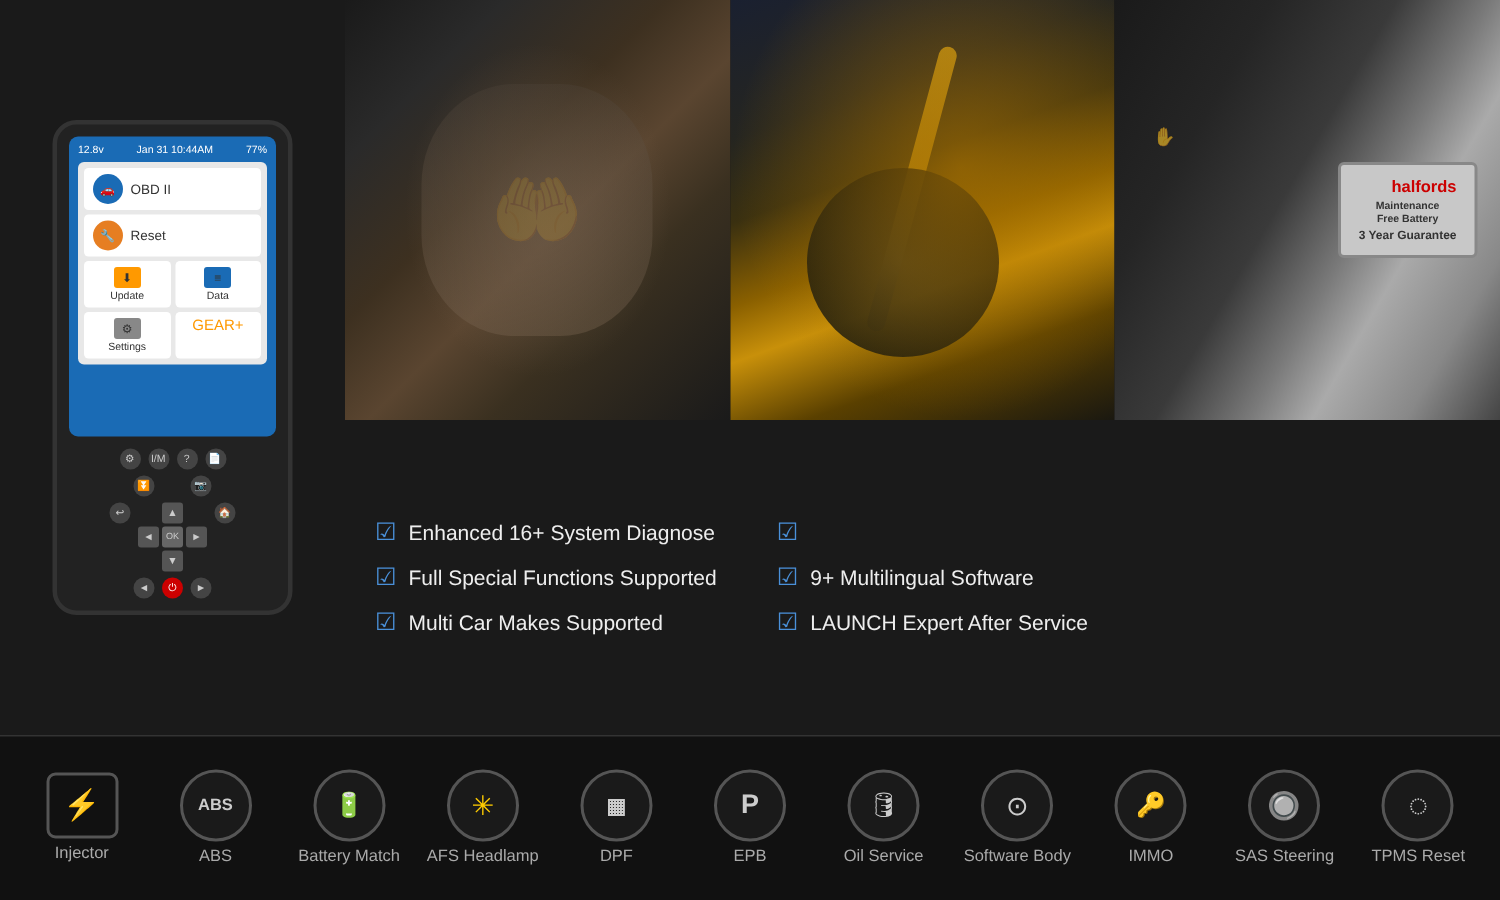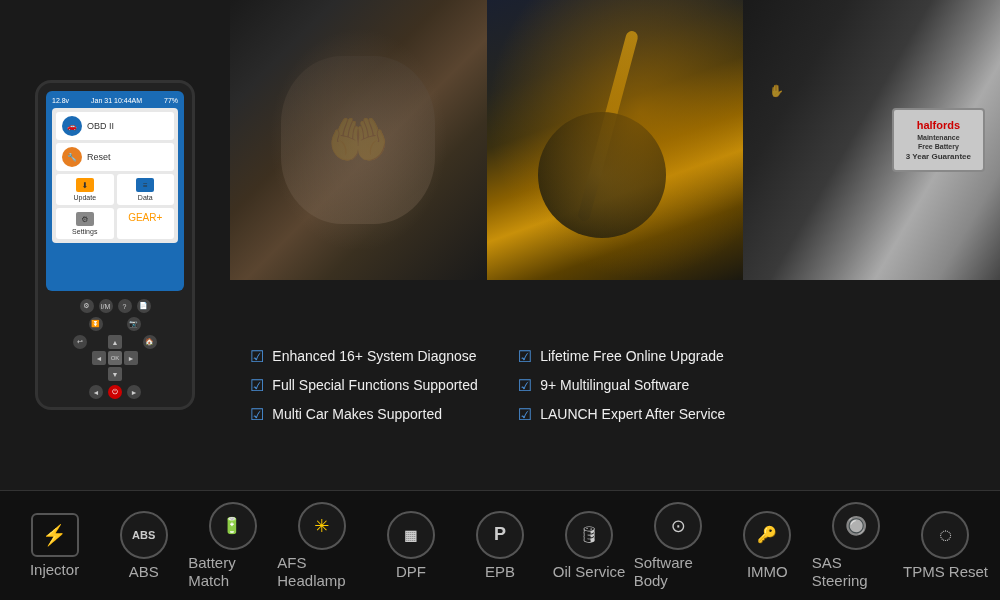--- a/index.html
+++ b/index.html
@@ -264,21 +264,21 @@
       font-size: 18px;
       color: #ccc;
     }
 
     .icon-box.no-circle {
       border: none;
       background: transparent;
     }
 
     .icon-label {
-      font-size: 15px;
+      font-size: 11px;
       color: #aaa;
       line-height: 1.2;
     }
 
     
     .photo-oil::after {
       content: '';
       position: absolute;
       top: 0; left: 0; right: 0; bottom: 0;
       background: radial-gradient(ellipse at 60% 40%, rgba(180,120,0,0.6) 0%, transparent 70%);
@@ -407,21 +407,21 @@
           <div style="position:absolute;top:50%;left:50%;transform:translate(-50%,-50%);font-size:50px;opacity:0.15;color:#fff;">🤲</div>
         </div>
 
         <div class="photo photo-oil" style="background: linear-gradient(160deg, #1a2030 0%, #252520 25%, #3a3010 40%, #8a6000 55%, #c8900a 65%, #5a4000 80%, #1a1810 100%); position:relative;">
           <div class="oil-stream"></div>
           <div style="position:absolute;bottom:15%;left:20%;width:50%;height:45%;background:radial-gradient(ellipse,rgba(40,40,30,0.8),rgba(20,20,10,0.9));border-radius:50%;"></div>
         </div>
 
         <div class="photo" style="background: linear-gradient(120deg, #1a1a1a 0%, #252525 25%, #3a3a3a 45%, #7a7a7a 60%, #aaaaaa 70%, #888888 85%, #444444 100%); position:relative;">
           <div class="battery-box">
-            <div style="font-size:11px;color:#c00;font-weight:bold;">halfords</div>
+            <div style="font-size:11px;color:#c00;font-weight:bold;text-align:right;">halfords</div>
             <div style="font-size:7px;color:#333;line-height:1.3;">Maintenance<br>Free Battery<br><span style="font-size:8px;color:#333;">3 Year Guarantee</span></div>
           </div>
           <div style="position:absolute;top:30%;left:10%;font-size:12px;color:#555;opacity:0.6;">✋</div>
         </div>
       </div>
 
       <div class="features-section">
         <div class="features-column">
           <div class="feature-item">
             <span class="check-icon">☑</span>
@@ -432,21 +432,20 @@
             <span>Full Special Functions Supported</span>
           </div>
           <div class="feature-item">
             <span class="check-icon">☑</span>
             <span>Multi Car Makes Supported</span>
           </div>
         </div>
         <div class="features-column">
           <div class="feature-item">
             <span class="check-icon">☑</span>
-            <span>Lifetime Free Online Upgrade</span>
           </div>
           <div class="feature-item">
             <span class="check-icon">☑</span>
             <span>9+ Multilingual Software</span>
           </div>
           <div class="feature-item">
             <span class="check-icon">☑</span>
             <span>LAUNCH Expert After Service</span>
           </div>
         </div>

